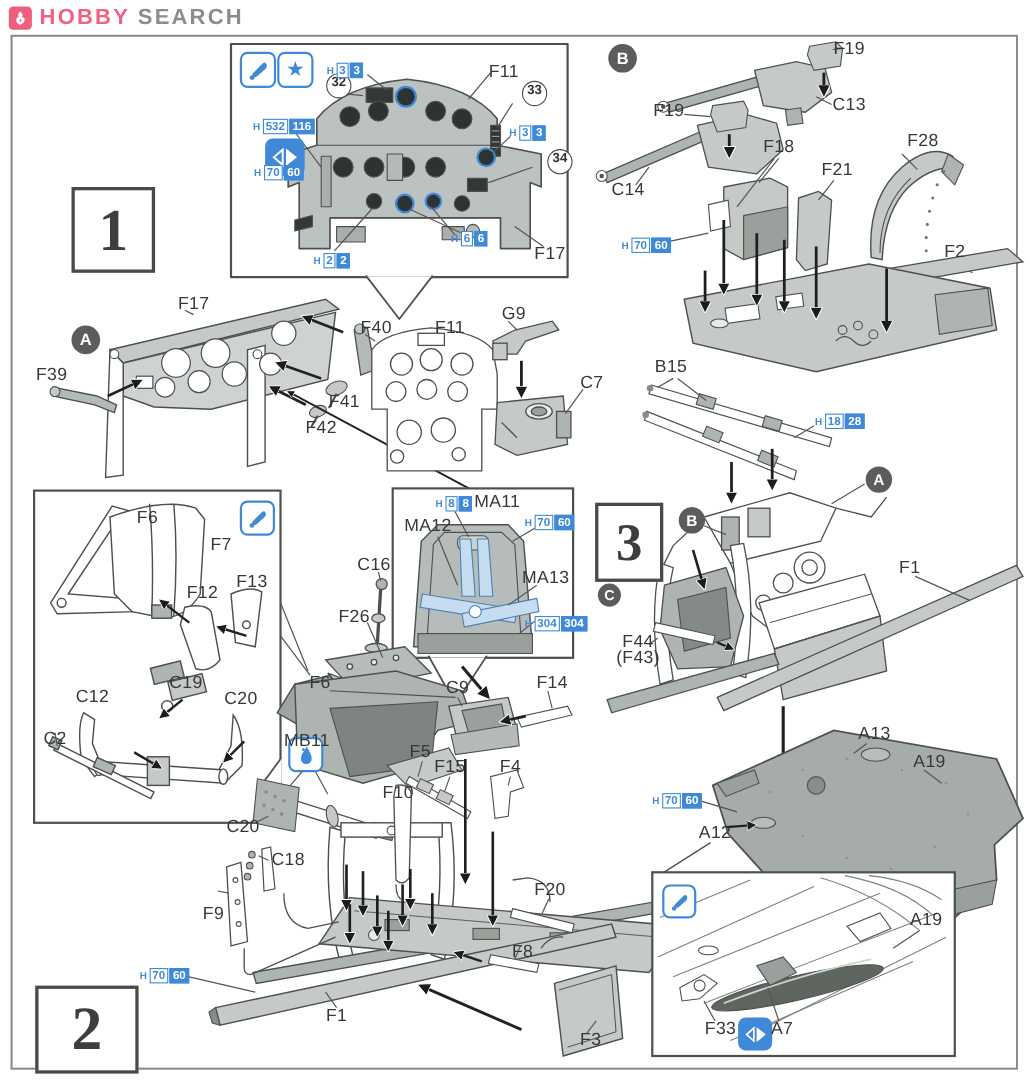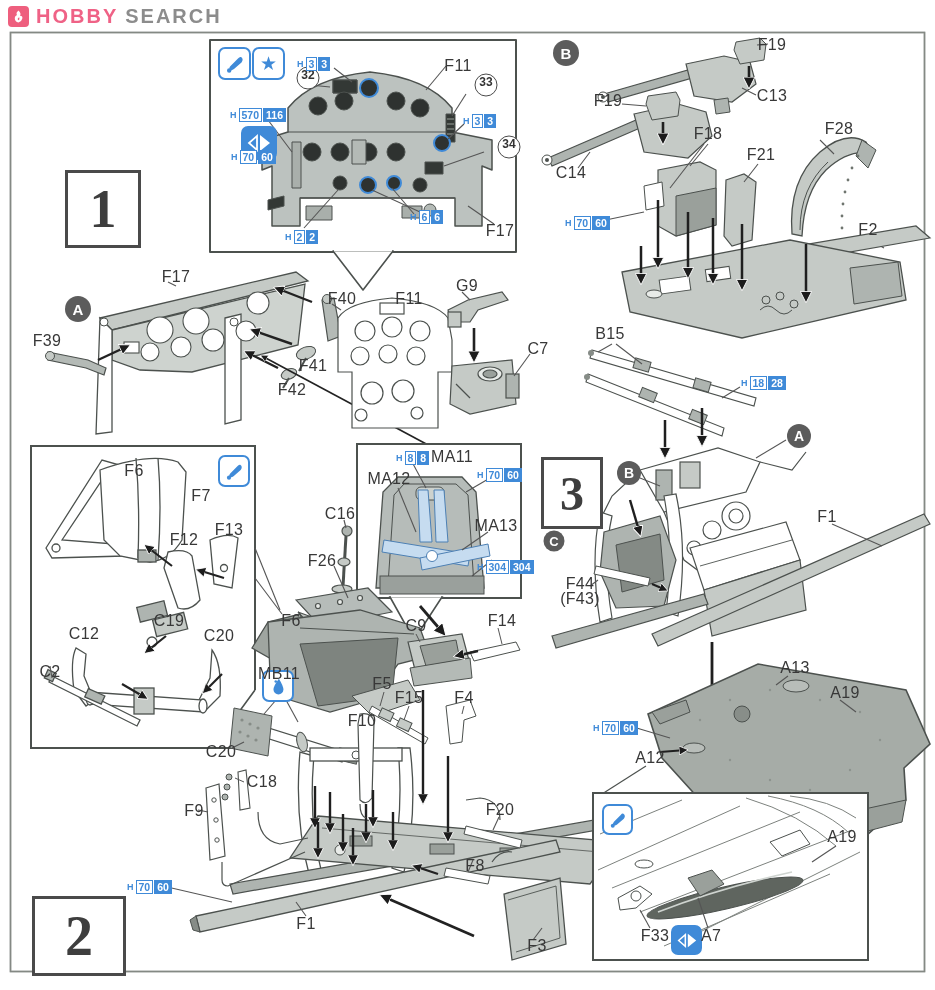--- a/index.html
+++ b/index.html
@@ -629,21 +629,21 @@
       </svg>
   </div>
 
   <div class="chip" style="left:297px;top:57px;">
     <span class="hp">H</span>
       <span class="va">3</span>
       <span class="vb">3</span>
   </div>
   <div class="chip" style="left:230px;top:108px;">
     <span class="hp">H</span>
-      <span class="va">570</span>
+      <span class="va">532</span>
       <span class="vb">116</span>
   </div>
   <div class="chip" style="left:463px;top:114px;">
     <span class="hp">H</span>
       <span class="va">3</span>
       <span class="vb">3</span>
   </div>
   <div class="chip" style="left:231px;top:150px;">
     <span class="hp">H</span>
       <span class="va">70</span>
@@ -718,21 +718,21 @@
 
   <div class="lbl" style="left:452px;top:457px;">MA11</div>
   <div class="lbl" style="left:389px;top:479px;">MA12</div>
   <div class="lbl" style="left:496px;top:526px;">MA13</div>
   <div class="lbl" style="left:340px;top:514px;">C16</div>
   <div class="lbl" style="left:322px;top:561px;">F26</div>
 
   <div class="lbl" style="left:279px;top:674px;">MB11</div>
   <div class="lbl" style="left:221px;top:752px;">C20</div>
   <div class="lbl" style="left:255px;top:782px;padding-left:14px;">C18</div>
-  <div class="lbl" style="left:194px;top:811px;">F9</div>
+  <div class="lbl" style="left:194px;top:831px;">F9</div>
   <div class="lbl" style="left:362px;top:721px;">F10</div>
   <div class="lbl" style="left:382px;top:684px;">F5</div>
   <div class="lbl" style="left:409px;top:698px;">F15</div>
   <div class="lbl" style="left:464px;top:698px;">F4</div>
   <div class="lbl" style="left:416px;top:626px;">C9</div>
   <div class="lbl" style="left:502px;top:621px;">F14</div>
   <div class="lbl" style="left:500px;top:810px;">F20</div>
   <div class="lbl" style="left:475px;top:866px;">F8</div>
   <div class="lbl" style="left:306px;top:924px;">F1</div>
   <div class="lbl" style="left:537px;top:946px;">F3</div>

